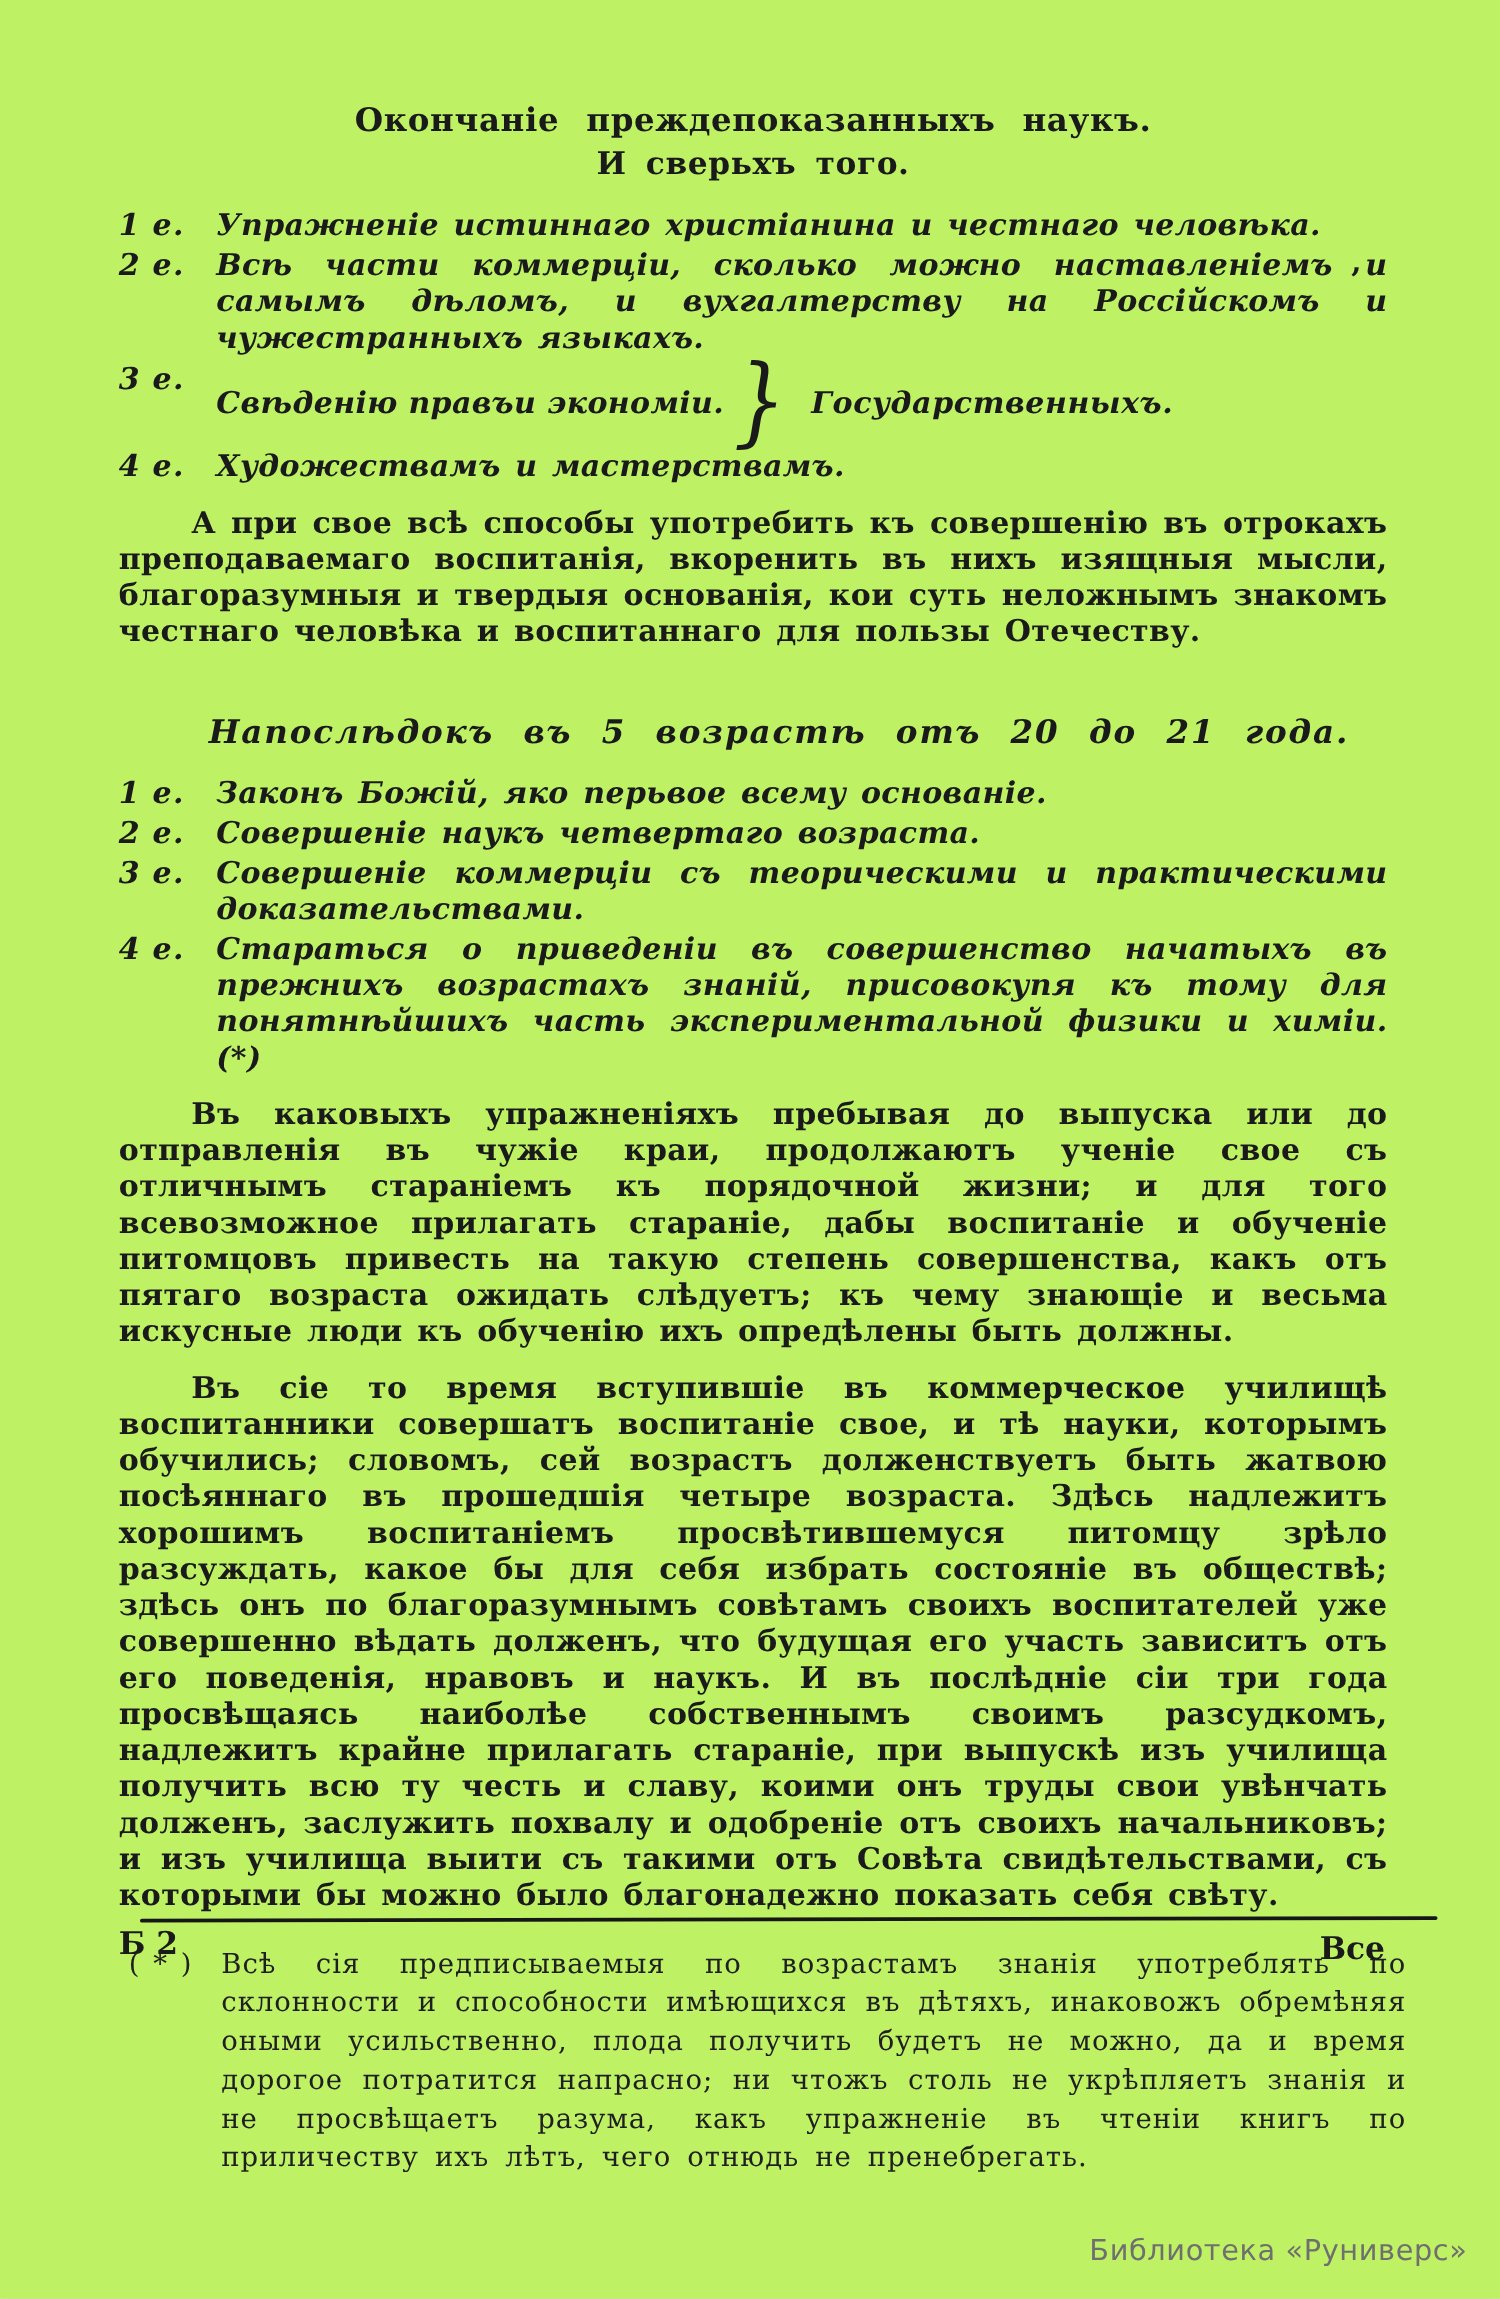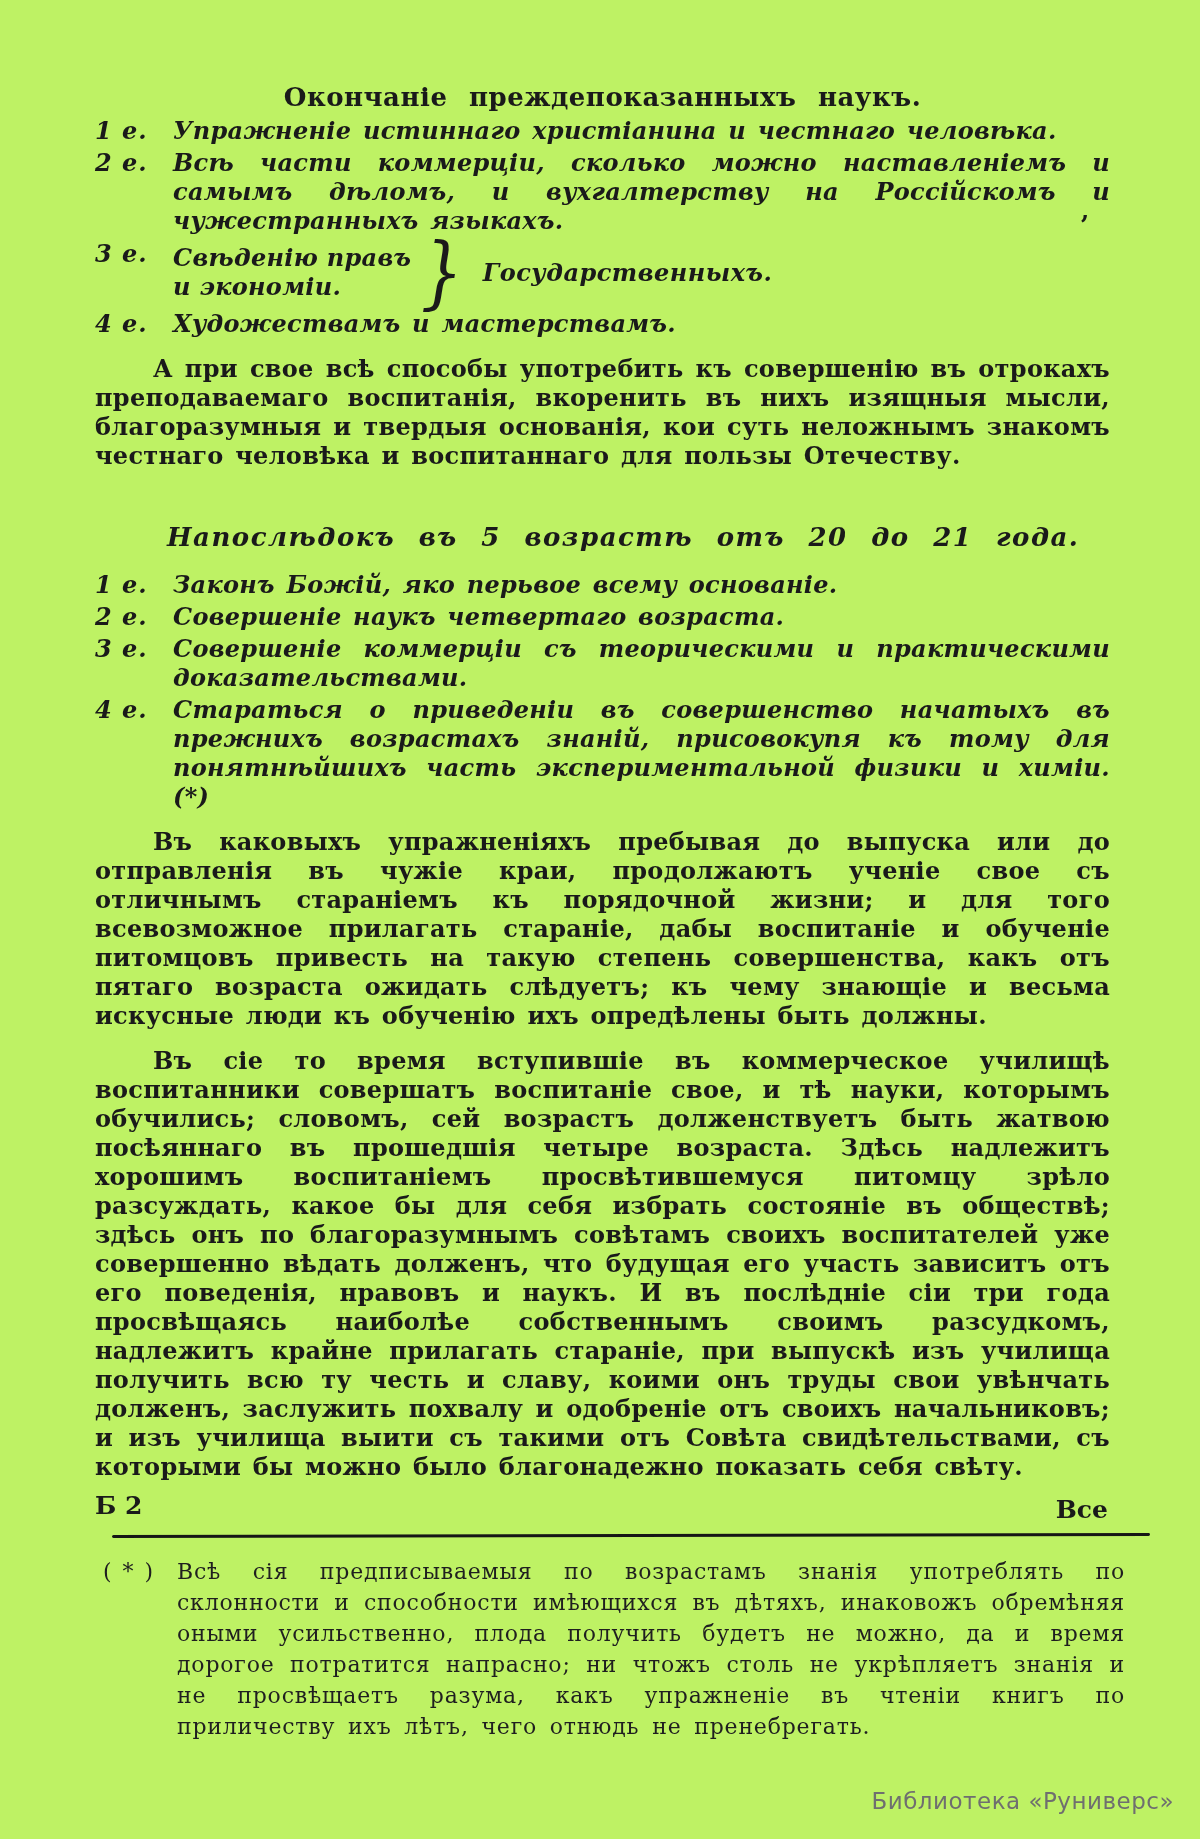--- a/index.html
+++ b/index.html
@@ -16,21 +16,21 @@
   .h2{
     text-align:center;font-size:25px;font-weight:bold;
     word-spacing:6px;letter-spacing:.5px;margin-bottom:20px;
   }
   .list{margin:0;}
   .li{display:flex;margin:3px 0;font-size:24px;line-height:29px;font-weight:bold;font-style:italic;}
   .num{flex:0 0 78px;letter-spacing:1px;}
   .txt{flex:1;text-align:justify;letter-spacing:.3px;word-spacing:3px;}
   .brace-li{align-items:center;margin:4px 0;}
   .brace-li .num{align-self:flex-start;}
-  .bleft{display:inline-flex;flex-direction:column;min-width:240px;letter-spacing:.3px;}
+  .bleft{display:inline-flex;flex-direction:row;min-width:240px;letter-spacing:.3px;}
   .brace{
     font-size:78px;font-weight:400;line-height:.85;
     margin:0 16px 0 4px;transform:scaleX(.85);
   }
   .bright{letter-spacing:.5px;text-align:right;}
   .para{
     margin:16px 0 0;font-size:24px;line-height:29px;font-weight:bold;
     text-align:justify;text-indent:58px;letter-spacing:.3px;word-spacing:3px;
   }
   .subhead{
@@ -55,20 +55,21 @@
   }
   .stray{position:absolute;left:1080px;top:210px;font-size:26px;font-weight:bold;}
 </style>
 </head>
 <body>
 
 <div class="page">
   <div class="content">
 
     <div class="h1">Окончаніе преждепоказанныхъ наукъ.</div>
+    <div class="h2">И сверьхъ того.</div>
 
     <div class="list">
       <div class="li">
         <span class="num">1 е.</span>
         <span class="txt">Упражненіе истиннаго христіанина и честнаго человѣка.</span>
       </div>
       <div class="li">
         <span class="num">2 е.</span>
         <span class="txt">Всѣ части коммерціи, сколько можно наставленіемъ и самымъ дѣломъ, и вухгалтерству на Россійскомъ и чужестранныхъ языкахъ.</span>
       </div>

